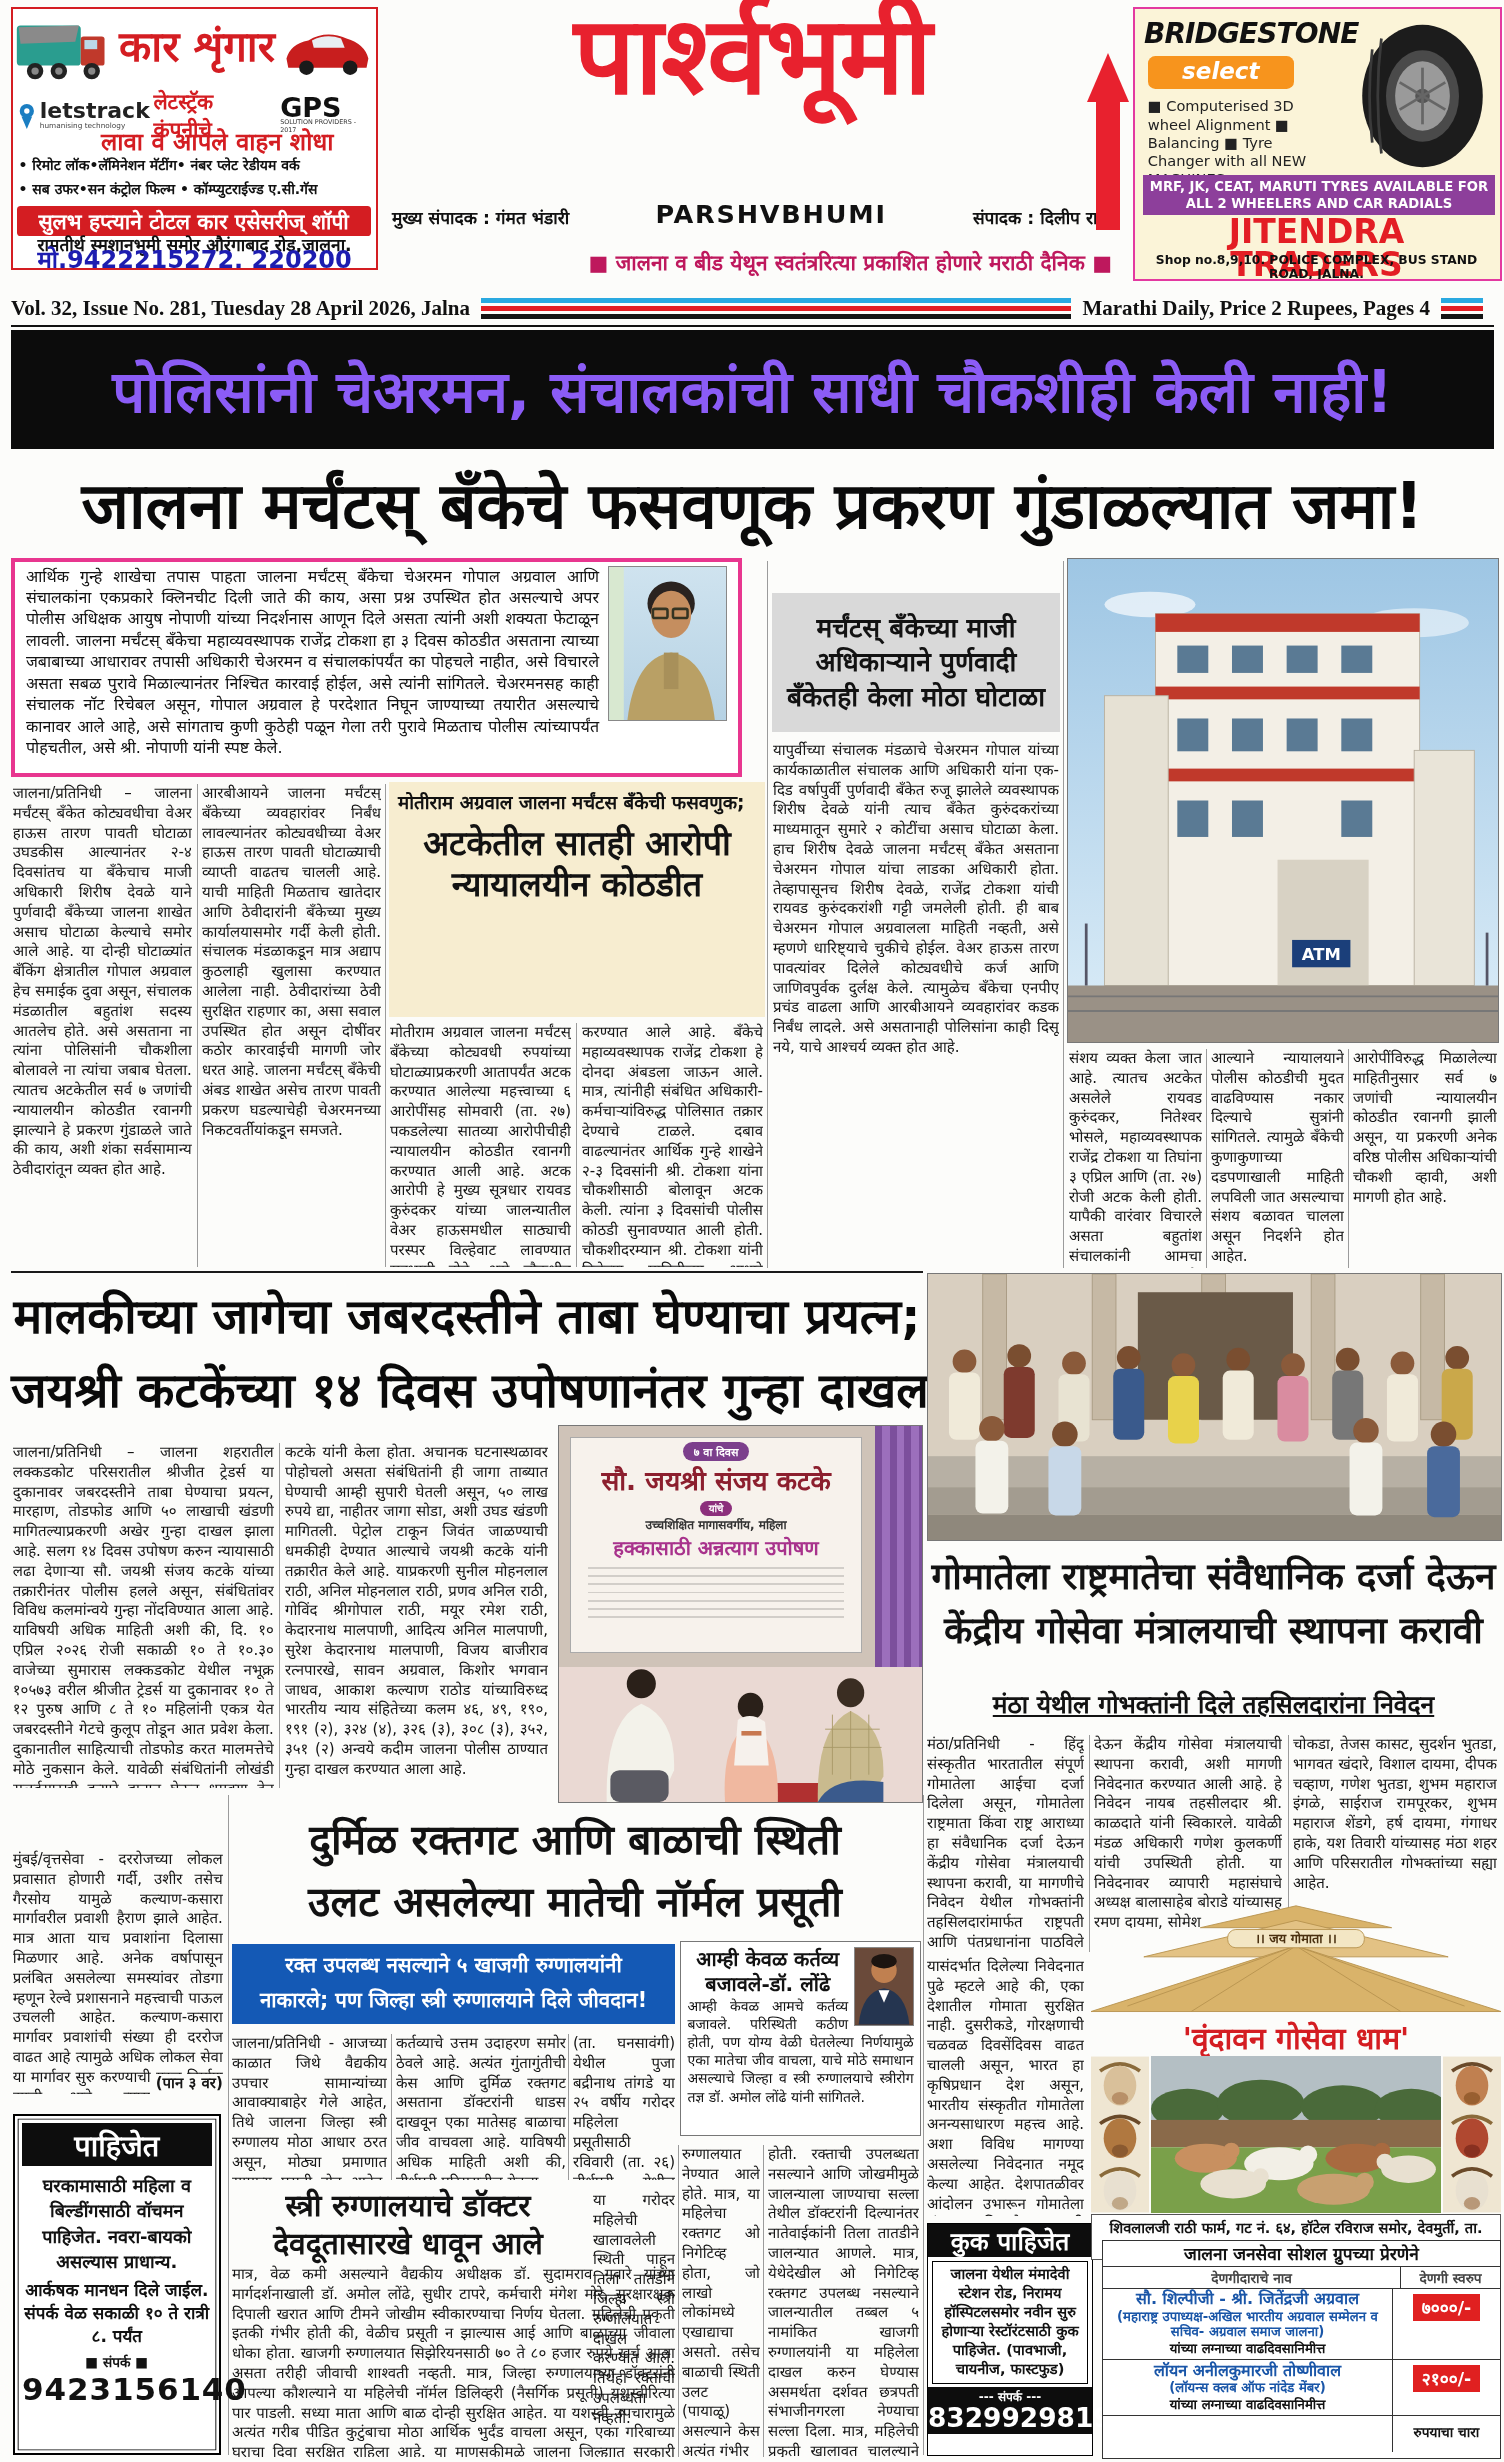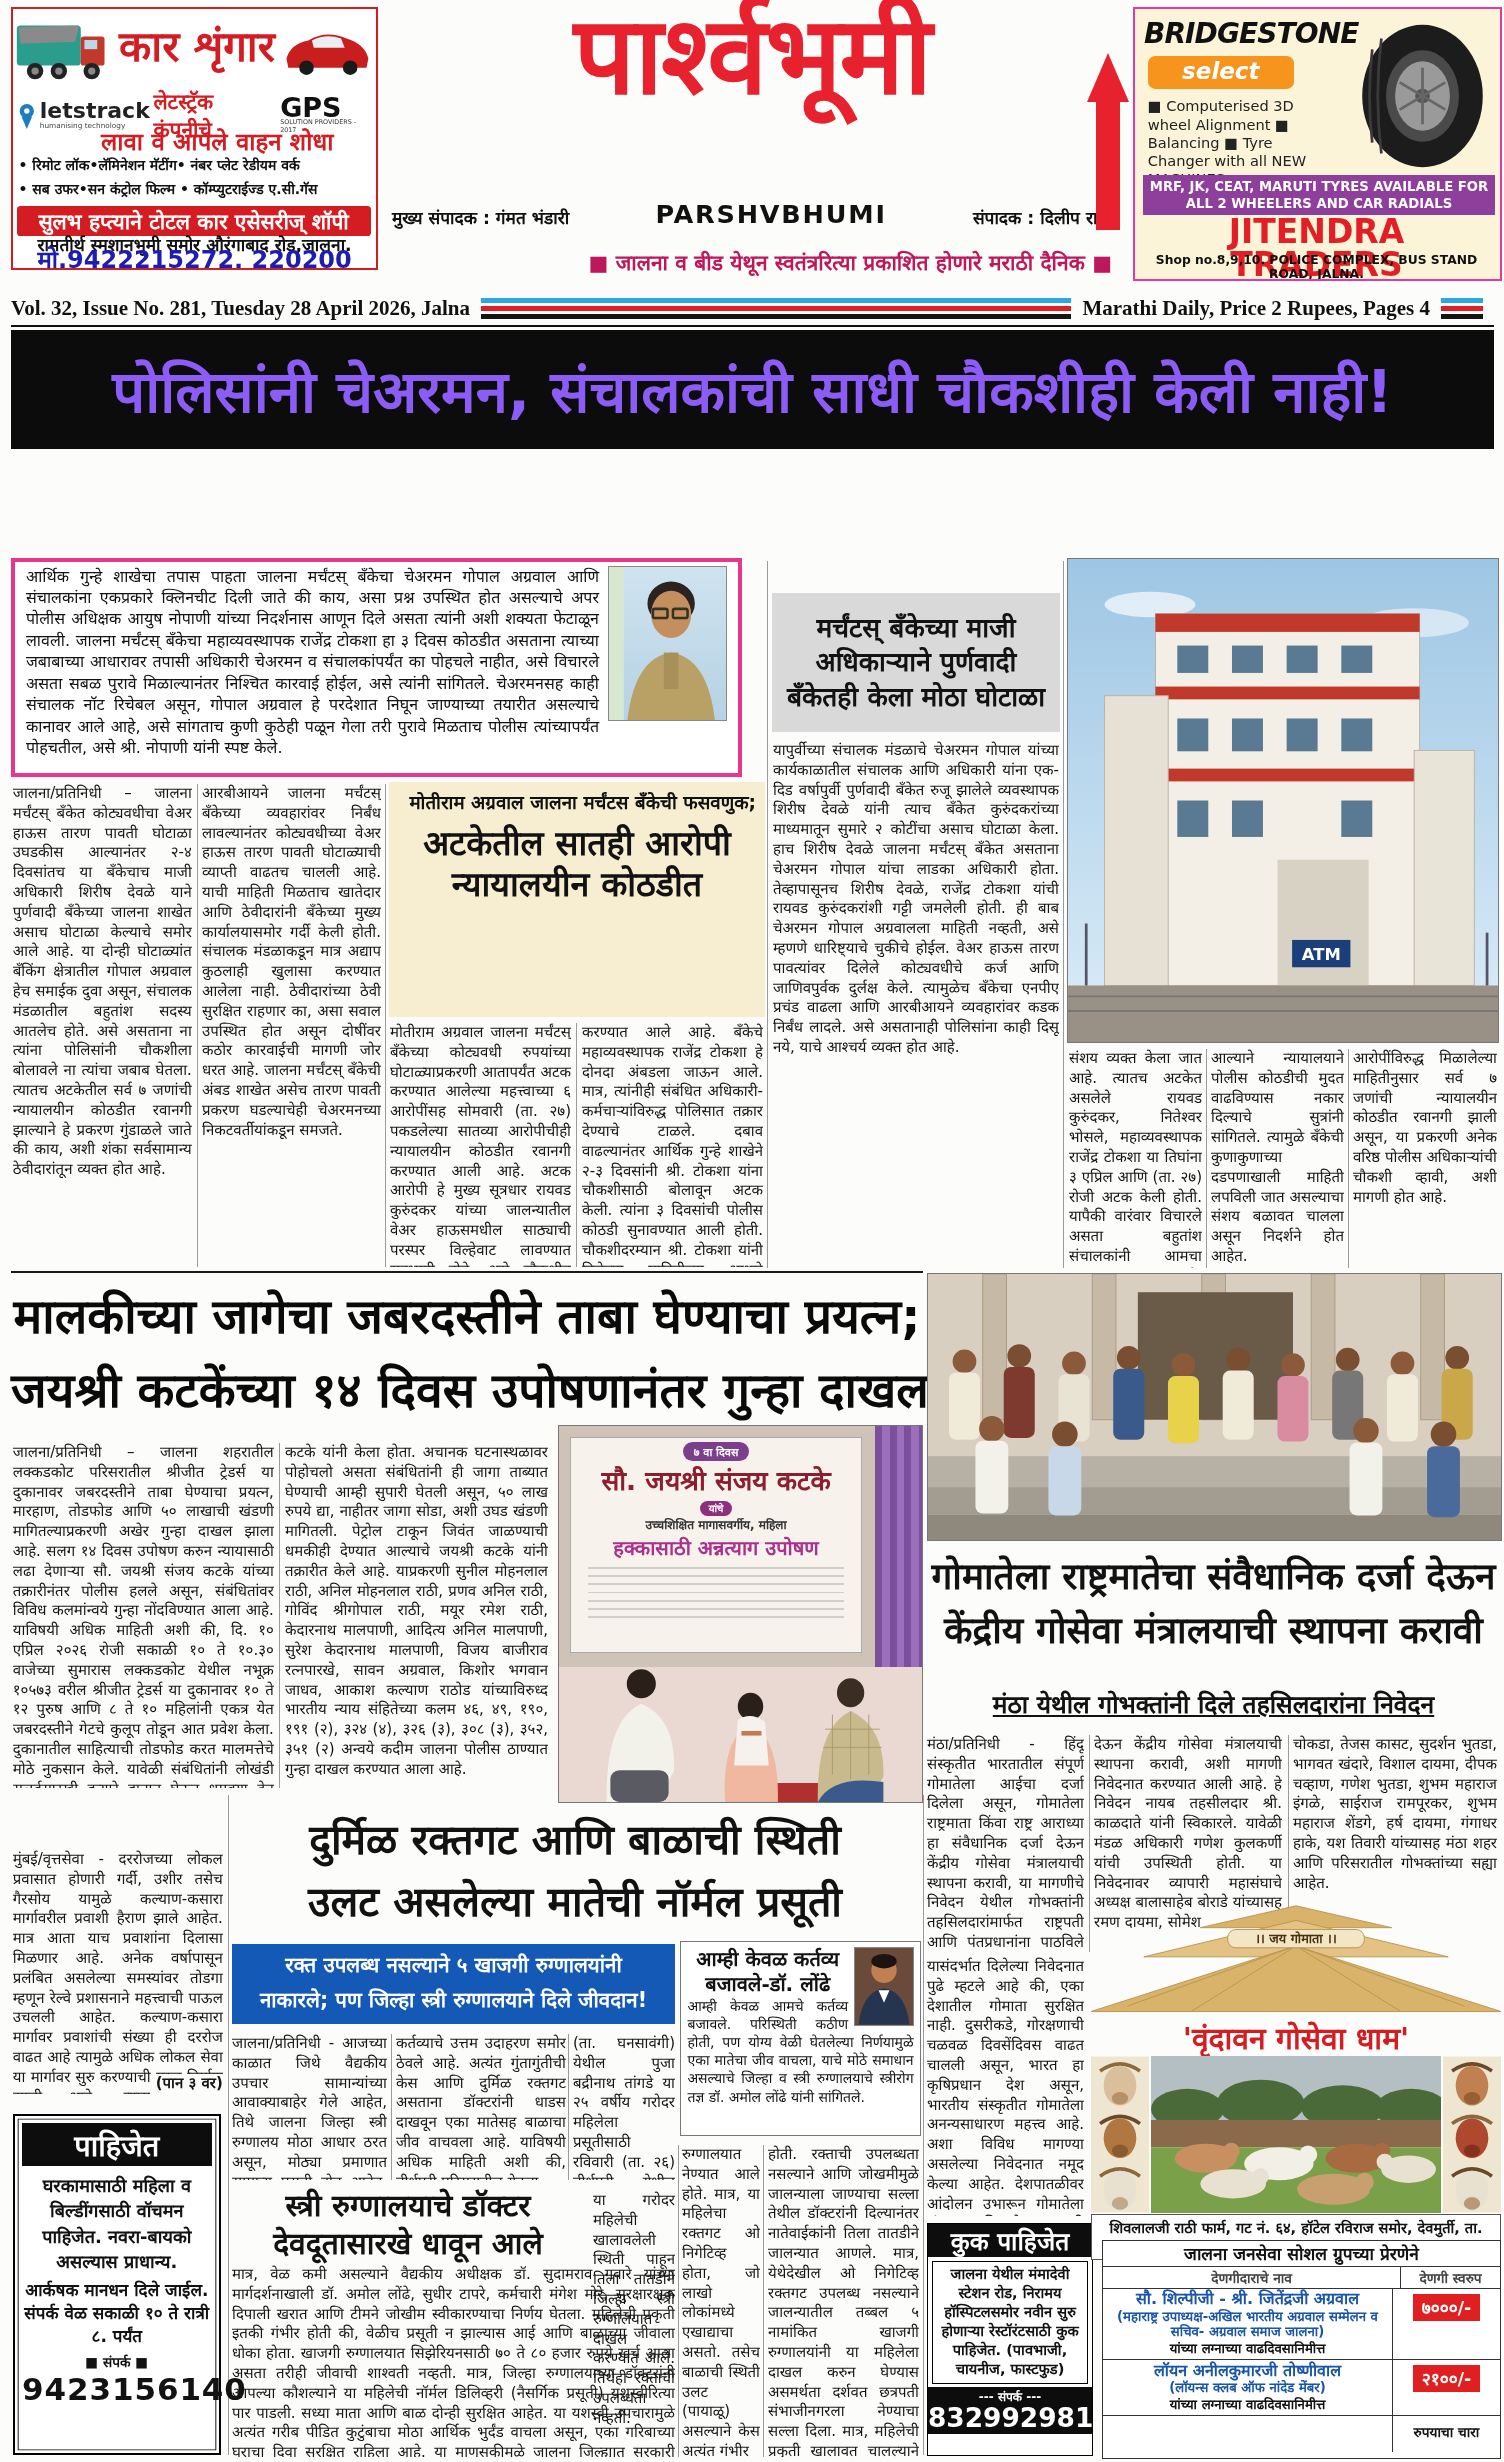--- a/index.html
+++ b/index.html
@@ -59,21 +59,21 @@
 
   
   .pink-box{left:11px;top:558px;width:731px;height:219px;border:4.6px solid #e8368f;background:#fff;padding:3.6px 11px;box-sizing:border-box;overflow:hidden;}
   .pink-hl{font-size:38px;font-weight:900;text-align:center;color:#0a0a0a;line-height:1.15;margin:1.8px 0 5.5px 0;}
   .pink-body{font-size:16px;line-height:1.34;text-align:justify;}
   .officer-ph{float:right;width:117px;height:153px;margin:0 0 3.6px 9px;border:0.9px solid #888;background:linear-gradient(#cfe3ef,#b6d2e4);}
 
   .gray-box{left:772px;top:593px;width:288px;height:139px;background:#d9d9d9;display:flex;align-items:center;justify-content:center;text-align:center;font-size:26.4px;font-weight:900;line-height:1.3;padding:0 7.3px;box-sizing:border-box;}
 
   .cream-box{left:389px;top:782px;width:376px;height:235px;background:#f7edd0;padding:7.3px 9px;box-sizing:border-box;overflow:hidden;}
-  .cream-kicker{font-size:18.7px;font-weight:900;text-align:right;color:#111;}
+  .cream-kicker{font-size:18.7px;font-weight:900;text-align:left;color:#111;}
   .cream-hl{font-size:34px;font-weight:900;text-align:center;line-height:1.2;margin-top:9px;}
 
   .photo-frame{border:0.9px solid #777;background:#dfe8ee;overflow:hidden;}
 
   
   .katke-hl{left:11px;top:1279px;width:912px;height:157px;font-size:48px;font-weight:900;text-align:center;line-height:1.55;color:#0a0a0a;white-space:nowrap;}
   .protest{left:558px;top:1425px;width:363px;height:376px;border:0.9px solid #777;background:#cfc3b8;overflow:hidden;}
   .pr-banner{position:absolute;left:3%;top:3%;width:80%;height:56%;background:#f7f2ec;border:0.9px solid #aaa;text-align:center;padding-top:3.6px;}
   .pr-badge{display:inline-block;background:#7c3f8c;color:#fff;font-size:11px;font-weight:700;border-radius:11px;padding:1.8px 11px;}
   .pr-l1{font-size:26.4px;font-weight:900;color:#8c1f2e;margin-top:1.8px;}
@@ -236,20 +236,21 @@
       </div>
     <span class="dl-txt">Marathi Daily, Price 2 Rupees, Pages 4</span>
     <div class="stripes stripes-sm">
         <div class="s-blue"></div>
         <div class="s-red"></div>
         <div class="s-black"></div>
       </div>
   </div>
 
   <div class="abs banner-hl">पोलिसांनी चेअरमन, संचालकांची साधी चौकशीही केली नाही!</div>
+  <div class="abs main-hl">जालना मर्चंटस् बँकेचे फसवणूक प्रकरण गुंडाळल्यात जमा!</div>
 
   <div class="abs pink-box">
     <div class="officer-ph">
       <svg width="117" height="153" viewBox="0 0 64 84">
         <rect x="0" y="0" width="8" height="84" fill="#d8e8d0"></rect>
         <ellipse cx="34" cy="20" rx="13" ry="12" fill="#2a2320"></ellipse>
         <ellipse cx="34" cy="26" rx="11" ry="13" fill="#c58e5f"></ellipse>
         <rect x="24" y="23" width="8" height="5" rx="1" fill="none" stroke="#332" stroke-width="1.4"></rect>
         <rect x="35" y="23" width="8" height="5" rx="1" fill="none" stroke="#332" stroke-width="1.4"></rect>
         <path d="M10 84 Q14 50 34 47 Q54 50 58 84 Z" fill="#b9a065"></path>

